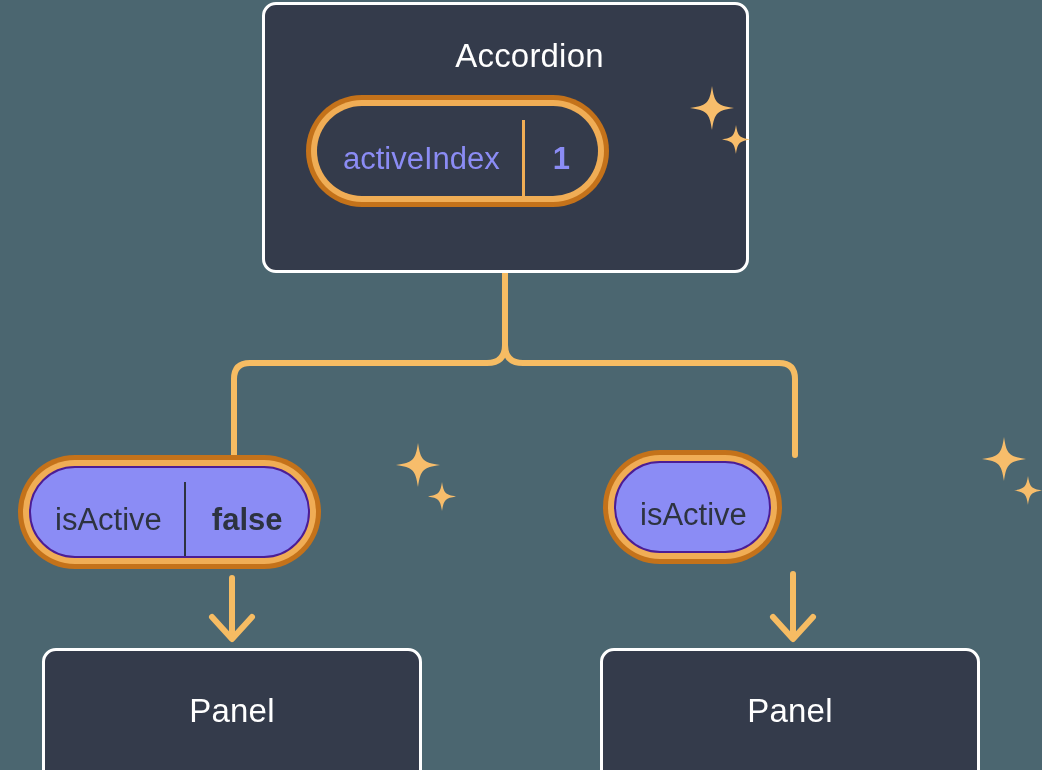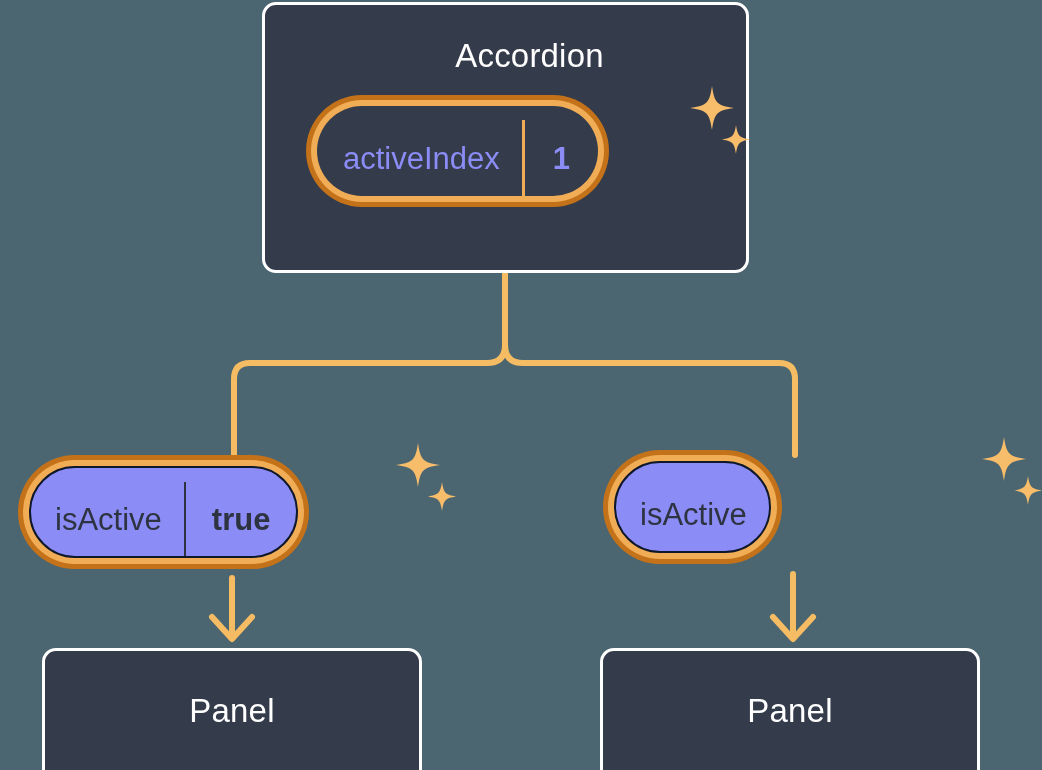--- a/index.html
+++ b/index.html
@@ -125,21 +125,21 @@
   }
   .pill-dark .pill-cell.value {
     font-size: 31px;
     padding: 0 28px;
     border-left: 3px solid #f0ad55;
   }
 
   
   .pill-purple .pill-body {
     background: #8b8cf5;
-    border: 2px solid #0f172a;
+    border: 2px solid #4c1d95;
     height: 100%;
   }
   .pill-purple .pill-cell { color: #2d3340; }
   .pill-purple .pill-cell.name {
     font-size: 31px;
     padding: 0 22px 0 24px;
   }
   .pill-purple .pill-cell.value {
     font-size: 31px;
     padding: 0 26px;
@@ -215,21 +215,21 @@
       <path fill="#f7bd6b" d="M 26 0 C 28.5 17 31 19.5 48 22 C 31 24.5 28.5 27 26 44 C 23.5 27 21 24.5 4 22 C 21 19.5 23.5 17 26 0 Z"></path>
       <path fill="#f7bd6b" d="M 50 39 C 51.7 50 53.4 51.7 64 53.4 C 53.4 55.1 51.7 56.8 50 68 C 48.3 56.8 46.6 55.1 36 53.4 C 46.6 51.7 48.3 50 50 39 Z"></path>
     </svg>
   </div>
 
   <div class="pill-wrap pill-purple" id="pill-is-active-left">
     <div class="pill-outer">
       <div class="pill-mid">
         <div class="pill-body">
           <div class="pill-cell name">isActive</div>
-          <div class="pill-cell value">true</div>
+          <div class="pill-cell value">false</div>
         </div>
       </div>
     </div>
   </div>
 
   <div class="sparkle" id="sparkles-left-pill">
     <svg width="66" height="76" viewBox="0 0 66 76">
       <path fill="#f7bd6b" d="M 26 0 C 28.5 17 31 19.5 48 22 C 31 24.5 28.5 27 26 44 C 23.5 27 21 24.5 4 22 C 21 19.5 23.5 17 26 0 Z"></path>
       <path fill="#f7bd6b" d="M 50 39 C 51.7 50 53.4 51.7 64 53.4 C 53.4 55.1 51.7 56.8 50 68 C 48.3 56.8 46.6 55.1 36 53.4 C 46.6 51.7 48.3 50 50 39 Z"></path>
     </svg>

